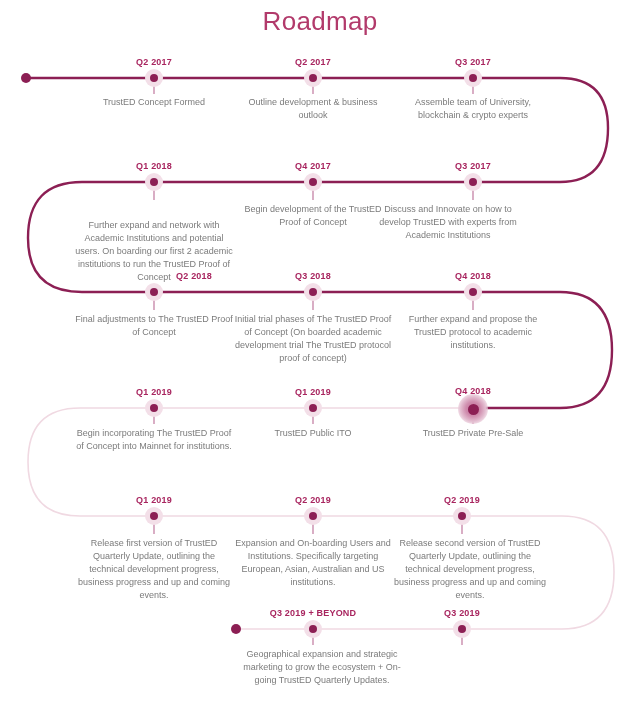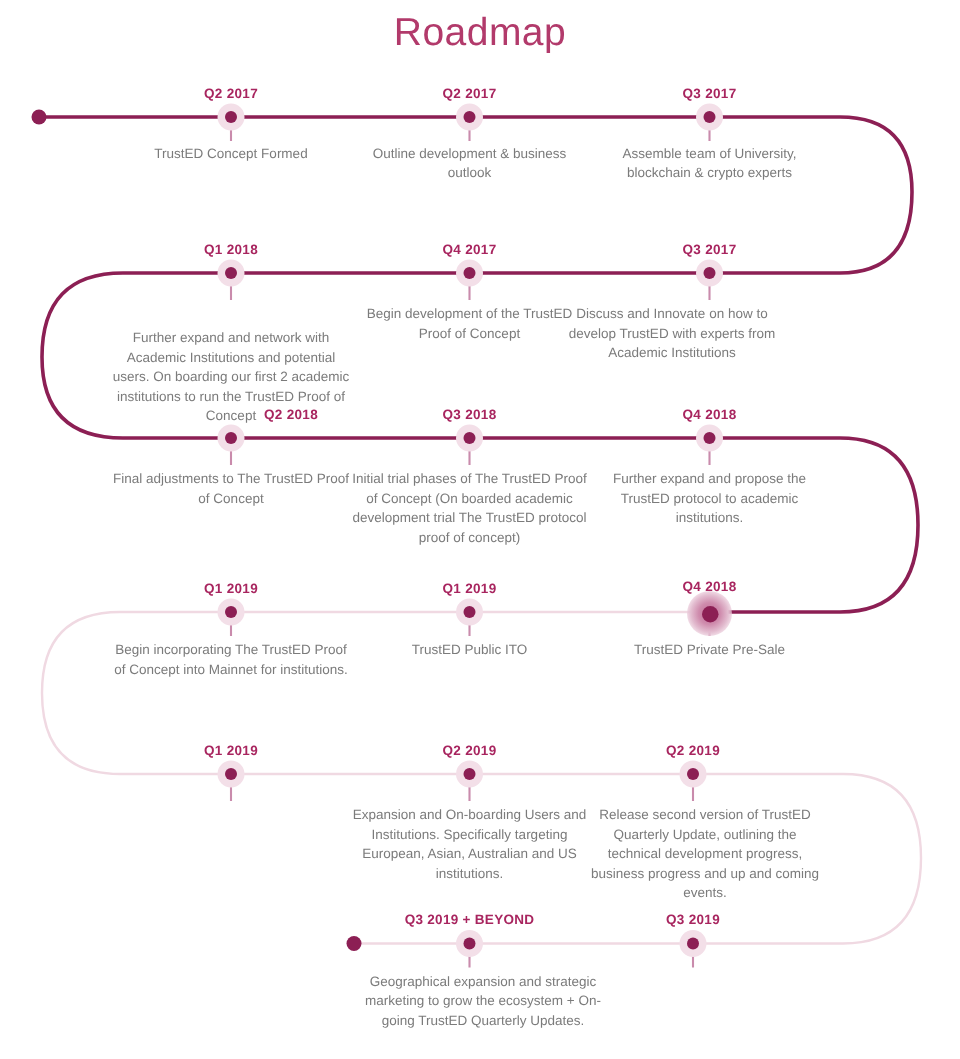--- a/index.html
+++ b/index.html
@@ -191,20 +191,21 @@
       </div>
     </div>
   <div class="desc" style="left:473px;top:427px;">TrustED Private Pre-Sale</div>
 
   <div class="qlabel" style="left:154px;top:505px;">Q1 2019</div>
   <div class="node" style="left:154px;top:516px;">
       <div class="ring">
         <div class="dot"></div>
       </div>
     </div>
+  <div class="desc" style="left:154px;top:537px;">Release first version of TrustED Quarterly Update, outlining the technical development progress, business progress and up and coming events.</div>
 
   <div class="qlabel" style="left:313px;top:505px;">Q2 2019</div>
   <div class="node" style="left:313px;top:516px;">
       <div class="ring">
         <div class="dot"></div>
       </div>
     </div>
   <div class="desc" style="left:313px;top:537px;">Expansion and On-boarding Users and Institutions. Specifically targeting European, Asian, Australian and US institutions.</div>
 
   <div class="qlabel" style="left:462px;top:505px;">Q2 2019</div>

